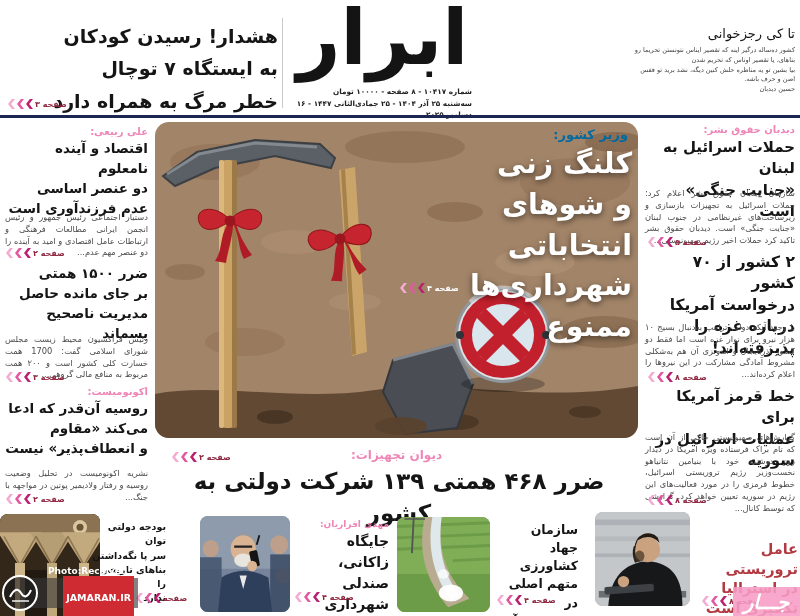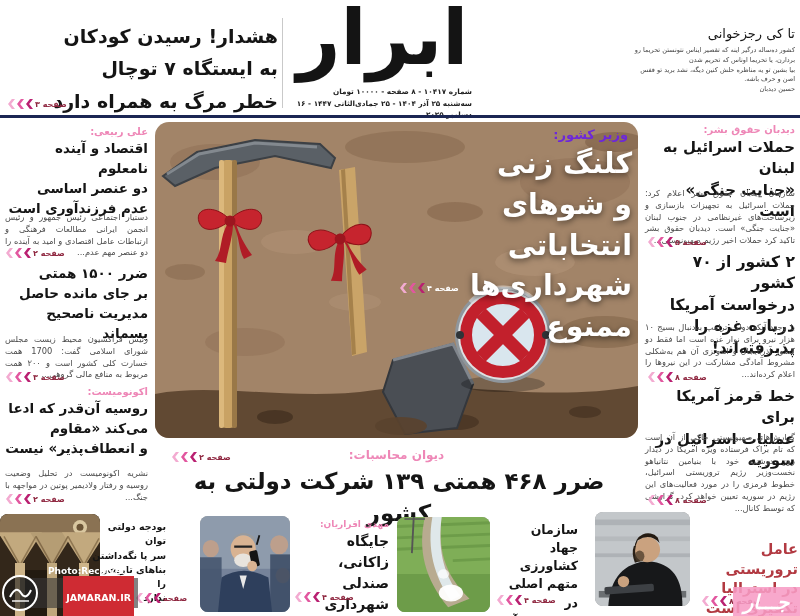--- a/index.html
+++ b/index.html
@@ -1,21 +1,21 @@
 <!DOCTYPE html>
 <html lang="fa" dir="rtl"><head>
 <meta charset="utf-8">
 <style>
   html,body{margin:0;padding:0;background:#e9e9e9;}
   .page{position:relative;width:800px;height:616px;background:#ffffff;overflow:hidden;
         direction:rtl;font-family:"DejaVu Sans",sans-serif;color:#141414;}
   .abs{position:absolute;}
   .hl{font-weight:800;color:#151515;white-space:pre-line;line-height:1.4;}
   .kicker{color:#ee87b7;font-weight:700;font-size:10px;}
-  .kicker.red{color:#6d28d9;}
+  .kicker.red{color:#0369a1;}
   .body-txt{color:#4b4b4b;font-size:8.3px;line-height:1.42;text-align:justify;}
   .marker{display:flex;align-items:center;gap:2px;direction:rtl;cursor:pointer;}
   .marker .pg{font-size:8px;font-weight:700;color:#8f2740;white-space:nowrap;}
   .marker.onimg .pg{color:#ffffff;}
   .chv{width:7px;height:10px;display:inline-block;
        clip-path:polygon(100% 0,55% 0,0 50%,55% 100%,100% 100%,45% 50%);}
   .c1{background:#b92071;} .c2{background:#e2579f;} .c3{background:#f3abd1;}
   .photo{overflow:hidden;border-radius:8px;background:#999;}
   .photo svg{display:block;width:100%;height:100%;}
   .vline{width:1px;background:#c9c9c9;}
@@ -38,21 +38,21 @@
   </div>
 
   <div class="abs" style="left:285px;width:187px;top:86px;text-align:right;">
     <div style="font-size:7.3px;font-weight:700;line-height:1.6;color:#222;">شماره ۱۰۴۱۷ - ۸ صفحه - ۱۰۰۰۰ تومان</div>
     <div style="font-size:7.3px;font-weight:700;line-height:1.6;color:#222;">سه‌شنبه ۲۵ آذر ۱۴۰۴ - ۲۵ جمادی‌الثانی ۱۴۴۷ - ۱۶ دسامبر ۲۰۲۵</div>
   </div>
 
   <div class="abs" style="right:5px;width:165px;top:26px;height:88px;overflow:hidden;">
     <div style="font-size:13px;font-weight:400;margin-bottom:5px;">تا کی رجزخوانی</div>
     <div style="font-size:6.5px;color:#444;line-height:1.5;white-space:nowrap;">کشور ده‌ساله درگیر اینه که تقصیر ایناس نتونستن تحریما رو</div>
-    <div style="font-size:6.5px;color:#444;line-height:1.5;white-space:nowrap;">بردارن، یا تحریما اوناس که تحریم شدن</div>
+    <div style="font-size:6.5px;color:#444;line-height:1.5;white-space:nowrap;">بناهای، یا تقصیر اوناس که تحریم شدن</div>
     <div style="font-size:6.5px;color:#444;line-height:1.5;white-space:nowrap;">بیا بشین تو یه مناظره حلش کنین دیگه، نشد برید تو قفس</div>
     <div style="font-size:6.5px;color:#444;line-height:1.5;white-space:nowrap;">اصن و حرف باشه.</div>
     <div style="font-size:6.5px;color:#444;line-height:1.5;white-space:nowrap;">حسین دیدبان</div>
   </div>
 
   <div class="abs hl" style="left:8px;width:270px;top:20px;font-size:19px;line-height:1.7;text-align:right;">هشدار! رسیدن کودکان
 به ایستگاه ۷ توچال
 خطر مرگ به همراه دارد</div>
   <div class="marker abs" style="left:8px;top:99px;">
     <span class="pg">صفحه ۳</span>
@@ -213,21 +213,21 @@
               text-shadow:0 2px 6px rgba(0,0,0,.55);text-align:right;">کلنگ زنی
 و شوهای انتخاباتی
 شهرداری‌ها ممنوع</div>
   <div class="marker onimg abs" style="left:400px;top:283px;">
     <span class="pg">صفحه ۴</span>
     <span class="chv c1"></span>
     <span class="chv c2"></span>
     <span class="chv c3"></span>
   </div>
 
-  <div class="abs kicker" style="left:155px;width:483px;top:448px;text-align:center;font-size:12px;">دیوان محاسبات:</div>
+  <div class="abs kicker" style="left:155px;width:483px;top:448px;text-align:center;font-size:12px;">دیوان تجهیزات:</div>
   <div class="marker abs" style="left:172px;top:452px;">
     <span class="pg">صفحه ۲</span>
     <span class="chv c1"></span>
     <span class="chv c2"></span>
     <span class="chv c3"></span>
   </div>
   <div class="abs hl" style="left:160px;width:478px;top:465px;font-size:23px;line-height:1.4;text-align:center;">ضرر ۴۶۸ همتی ۱۳۹ شرکت دولتی به کشور</div>
 
   <div class="photo abs" style="left:200px;top:516px;width:90px;height:96px;">
     <svg viewBox="0 0 100 100" preserveAspectRatio="none">

